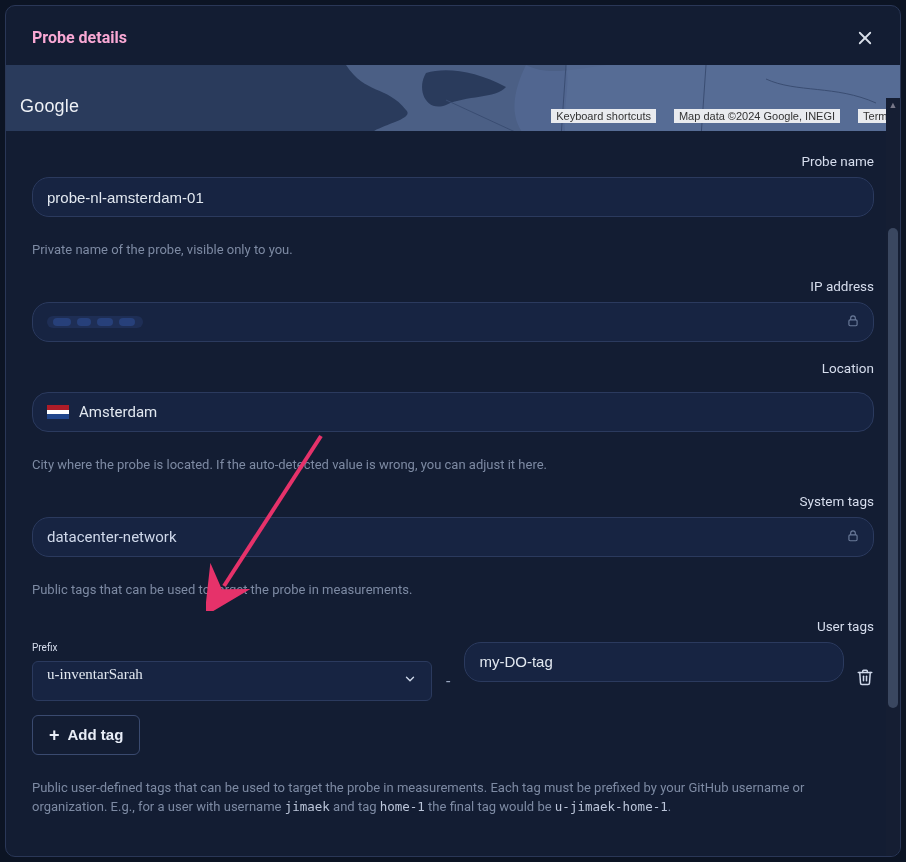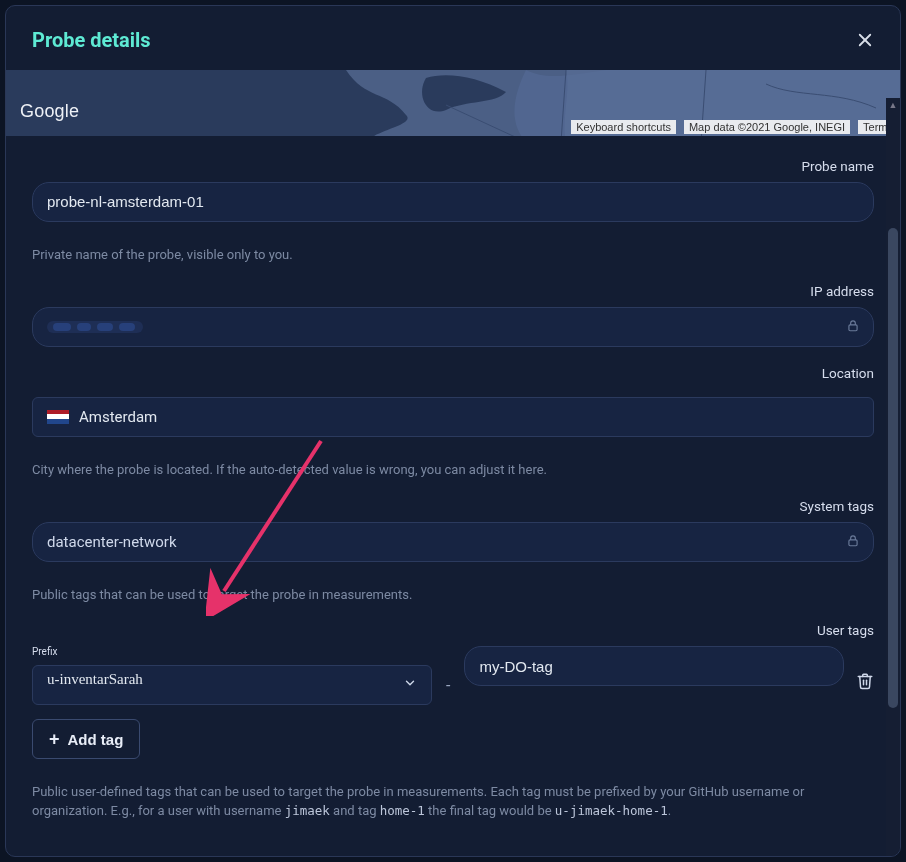--- a/index.html
+++ b/index.html
@@ -13,35 +13,35 @@
     border: 1px solid #2a3757;
     border-radius: 10px;
     overflow: hidden;
     display: flex;
     flex-direction: column;
   }
   .header {
     display: flex; align-items: center; justify-content: space-between;
     padding: 22px 26px 18px 26px;
   }
-  .header h1 { font-size: 20px; font-weight: 700; color: #5eead4; }
+  .header h1 { font-size: 16px; font-weight: 700; color: #f9a8d4; }
   .close-x { width: 18px; height: 18px; cursor: pointer; color: #d8dee8; }
   .map-strip {
     position: relative;
     height: 72px;
     background: #a16207;
     overflow: hidden;
   }
   .map-strip svg.land { position: absolute; top:0; left:0; }
   .map-logo {
     position: absolute; left: 14px; bottom: 14px;
     font-family: "Product Sans", Arial, sans-serif; font-size: 18px; color: #eef1f6; letter-spacing: 0.2px;
   }
   .map-attrib {
-    position: absolute; right: 2px; bottom: 2px; display: flex; gap: 8px;
+    position: absolute; right: 2px; bottom: 8px; display: flex; gap: 18px;
   }
   .map-attrib span {
     background: #e9ebef; color: #333; font-size: 11px; padding: 1px 5px; font-family: Arial, sans-serif;
   }
   .scroll-area {
     position: relative;
     flex: 1 1 auto;
     overflow: hidden;
     padding: 22px 26px 18px 26px;
   }
@@ -63,21 +63,21 @@
     width: 100%; height: 40px; background: #172442; border: 1px solid #2b3a5e; border-radius: 17px;
     color: #e2e8f0; font-size: 15px; padding: 0 14px; outline: none;
     display:flex; align-items:center;
   }
   input.input { display:block; }
   .input.readonly { color: #4b5a7a; }
   .input-wrap { position: relative; }
   .input-wrap .lock-icon {
     position: absolute; right: 14px; top: 50%; transform: translateY(-50%); color: #6a7a99;
   }
-  .loc-row { display:flex; align-items:center; gap: 10px; width:100%; height:40px; background:#172442; border:1px solid #2b3a5e; border-radius:6px; padding: 0 14px; margin-top: 16px; }
+  .loc-row { display:flex; align-items:center; gap: 10px; width:100%; height:40px; background:#172442; border:1px solid #2b3a5e; border-radius:16px; padding: 0 14px; margin-top: 16px; }
   .flag { width: 22px; height: 14px; display:inline-block; position:relative; background: #fff; }
   .flag::before { content:""; position:absolute; top:0; left:0; right:0; height:33.33%; background:#AE1C28; }
   .flag::after { content:""; position:absolute; bottom:0; left:0; right:0; height:33.33%; background:#21468B; }
   .loc-row span.city { font-size:15px; color:#e2e8f0; }
   .prefix-col { flex: 0 0 400px; }
   .yourtag-col { flex: 1 1 auto; }
   .select {
     position: relative; width:100%; height:40px; background:#172442; border:1px solid #2b3a5e; border-radius:6px;
     display:flex; align-items:center; padding: 0 40px 12px 14px; font-size:15px; color:#e2e8f0; cursor:pointer;font-family:Liberation Serif, serif;
   }
@@ -131,21 +131,21 @@
       <path d="M420 8 C 440 2, 470 6, 500 22 C 490 34, 460 30, 440 40 C 420 48, 410 24, 420 8 Z" fill="#2a3b5c"></path>
       <path d="M560 0 L 900 0 L 900 72 L 560 72 C 555 50, 565 20, 560 0 Z" fill="#5a6f99" opacity="0.6"></path>
       <line x1="560" y1="0" x2="555" y2="72" stroke="#3a4d72" stroke-width="1"></line>
       <line x1="700" y1="0" x2="695" y2="72" stroke="#3a4d72" stroke-width="1"></line>
       <line x1="440" y1="35" x2="520" y2="72" stroke="#3a4d72" stroke-width="1"></line>
       <path d="M760 14 C 790 28, 830 20, 870 38" stroke="#3a4d72" stroke-width="1" fill="none"></path>
     </svg>
     <span class="map-logo">Google</span>
     <div class="map-attrib">
       <span>Keyboard shortcuts</span>
-      <span>Map data ©2021 Google, INEGI</span>
+      <span>Map data ©2024 Google, INEGI</span>
       <span>Terms</span>
     </div>
   </div>
 
   <div class="scroll-area">
 
     <div class="field-group">
       <span class="label">Probe name</span>
       <input class="input" type="text" value="probe-nl-amsterdam-01" style="">
       <div class="help">Private name of the probe, visible only to you.</div>

